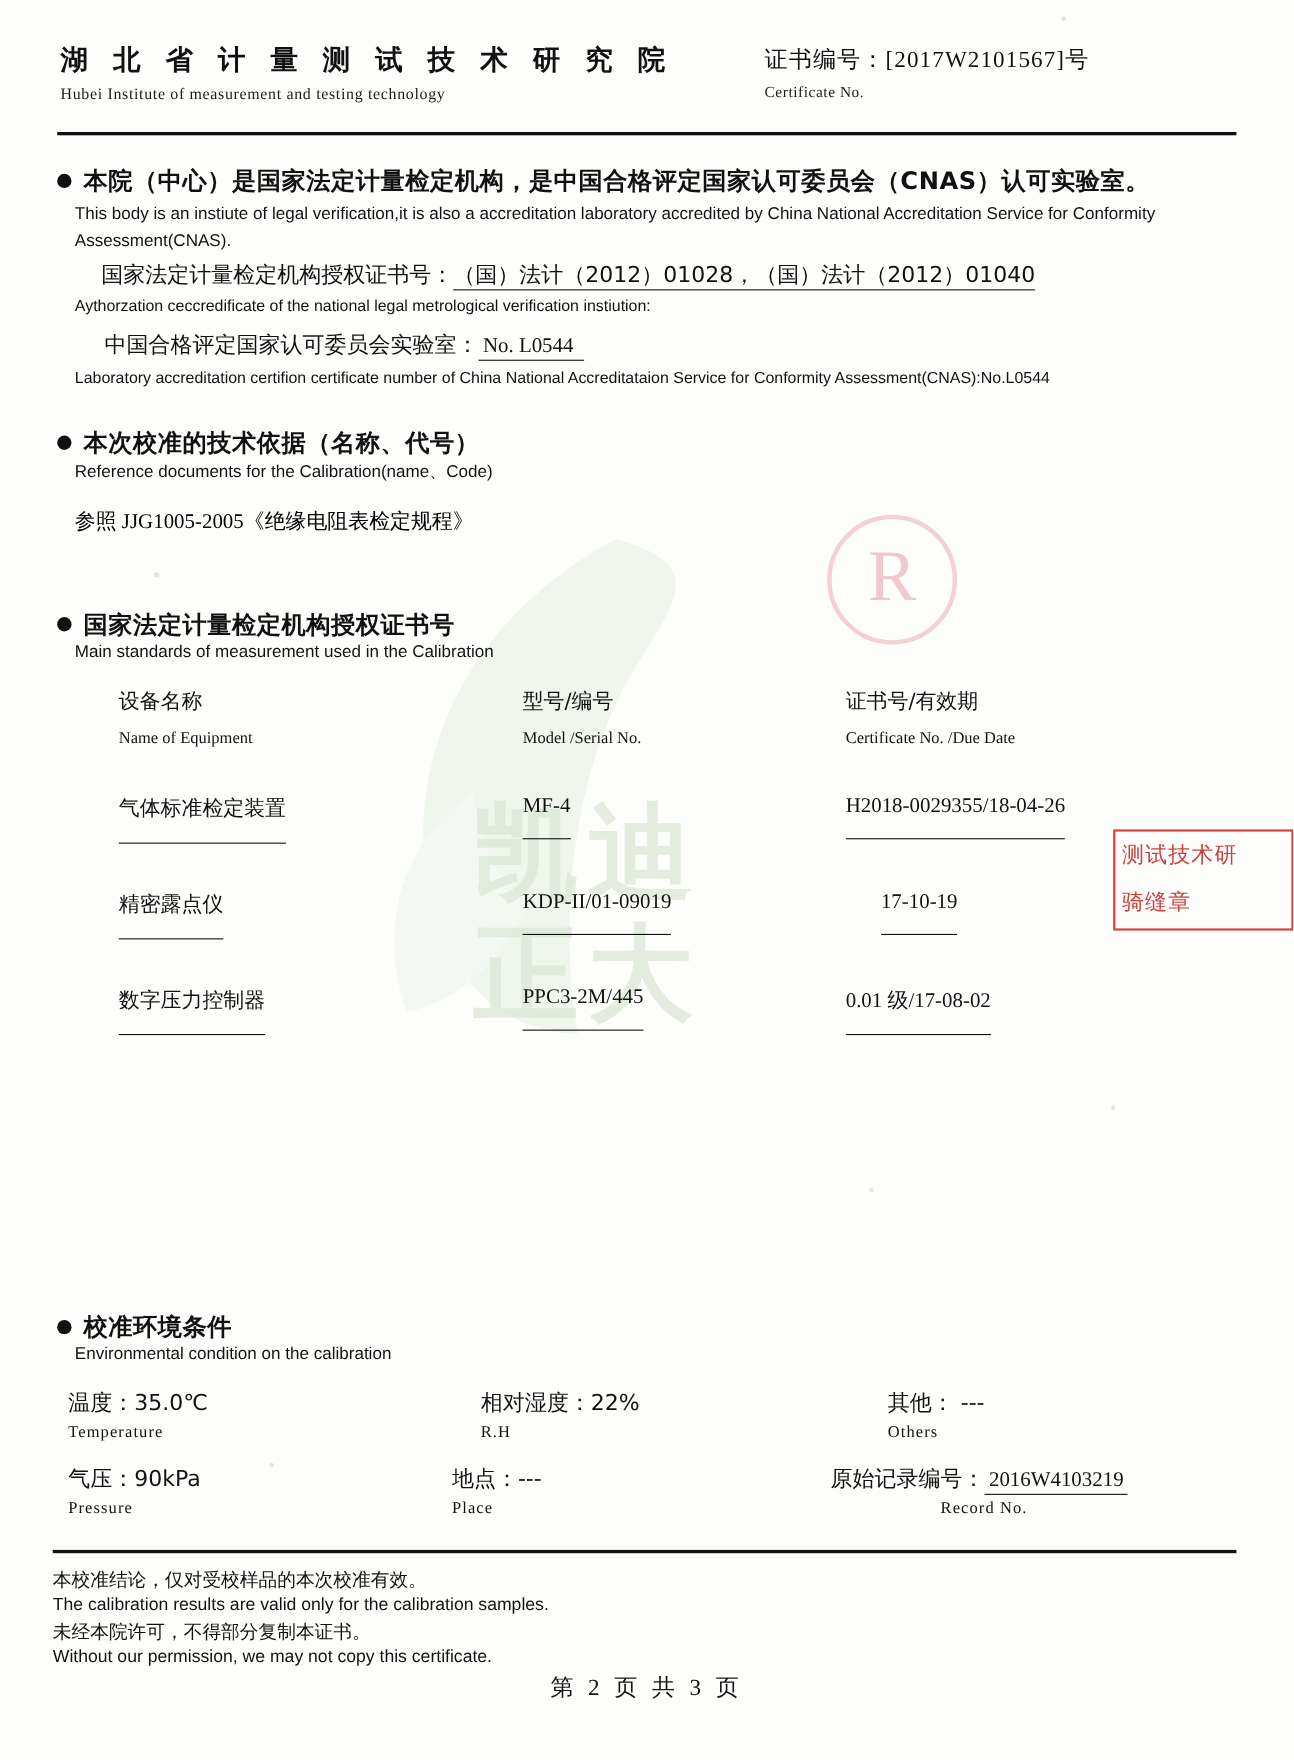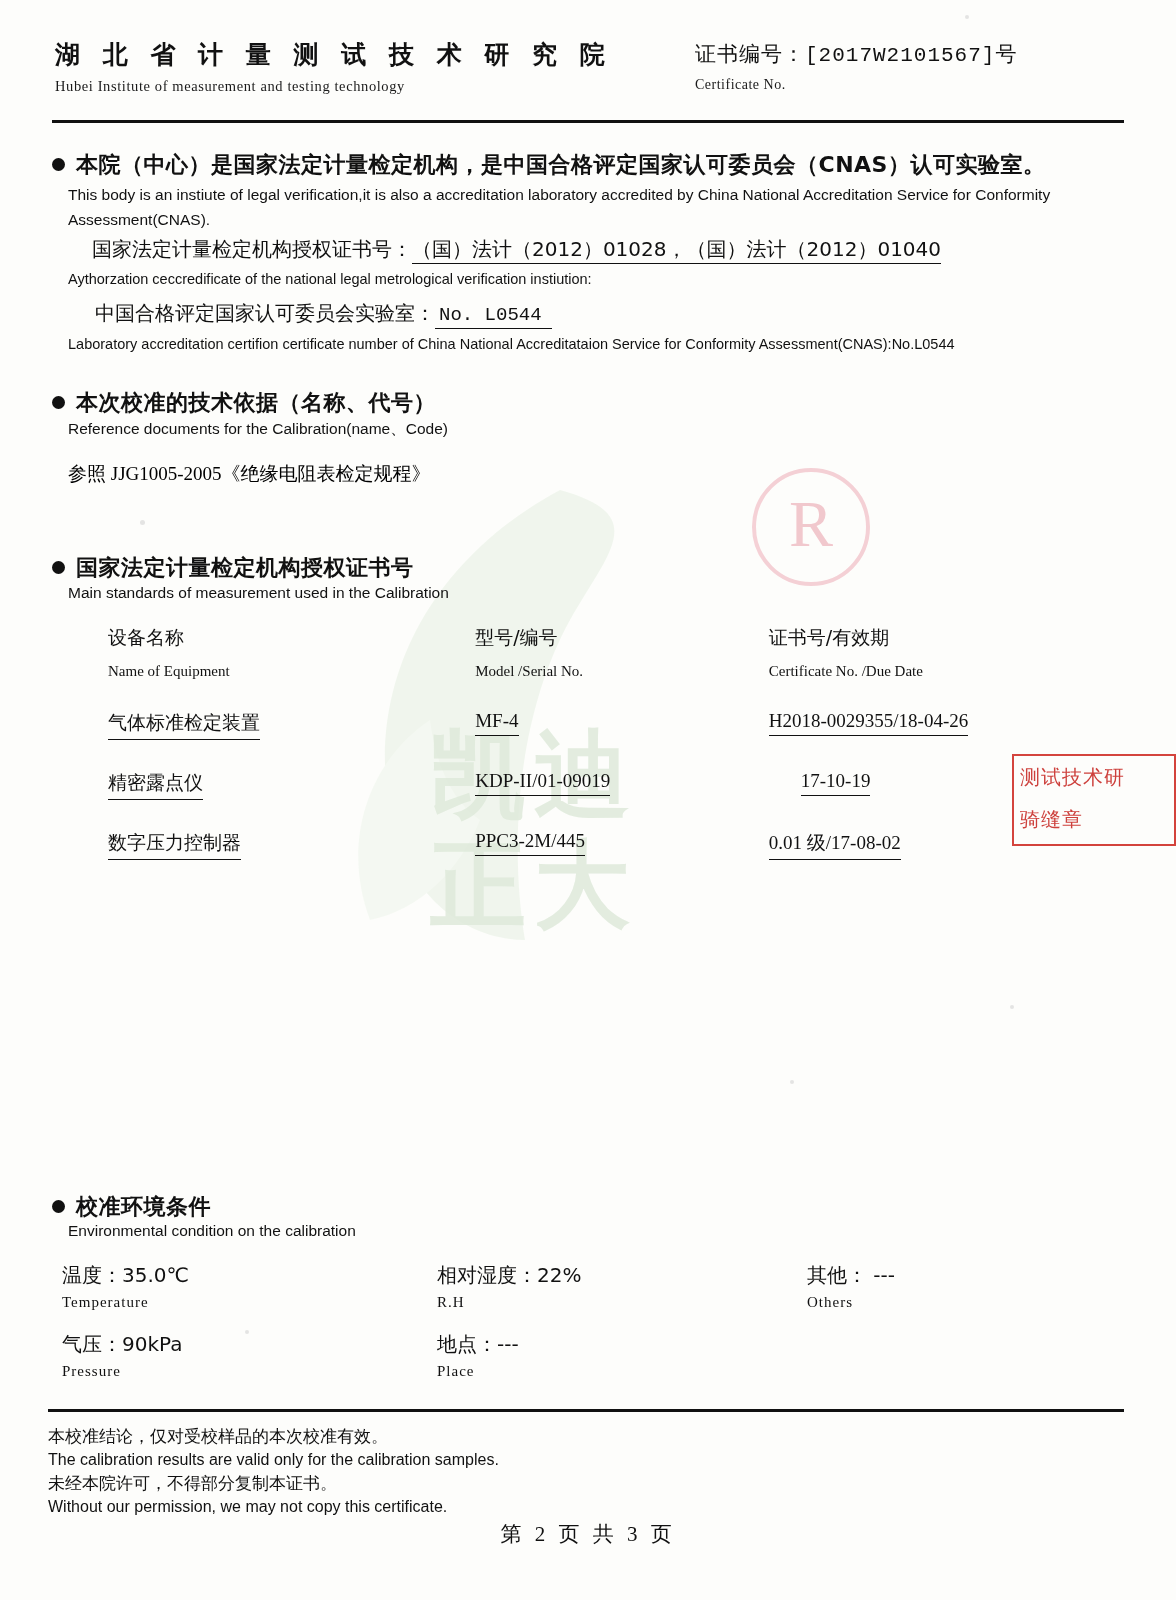--- a/index.html
+++ b/index.html
@@ -132,21 +132,21 @@
   }
   .cn {
     font-family: "DejaVu Sans", sans-serif;
     color: #111;
   }
   .en {
     font-family: "Liberation Sans", sans-serif;
     color: #111;
   }
   .serif {
-    font-family: Liberation Mono, monospace;
+    font-family: Liberation Serif, serif;
     color: #111;
   }
   .ul {
     border-bottom: 1.5px solid #111;
     padding-bottom: 2px;
   }
 
   .b1-title { position:absolute; left:76px; top:150px; font-size:22px; font-weight:bold; letter-spacing:.5px;}
   .b1-en1 { position:absolute; left:68px; top:182px; font-size:15.5px; width:1000px; line-height:25px;}
   .b1-line2 { position:absolute; left:92px; top:236px; font-size:20px; }
@@ -168,21 +168,22 @@
   .c2 { width:280px; }
   .c3 { width:260px; }
   .hd-cn { font-family:"DejaVu Sans", sans-serif; font-size:19px; color:#111; }
   .hd-en { font-family:"Liberation Serif", serif; font-size:15px; color:#111; margin-top:12px; }
   .cell-val {
     display:inline-block;
     font-family:"Liberation Serif", serif;
     font-size:19px;
     color:#111;
     border-bottom:1.4px solid #111;
-    padding-bottom:3px;
+    padding-bottom:18px;
+    margin-top:12px;
   }
   .cell-val.cnfont { font-family:"DejaVu Sans", sans-serif; font-size:19px; }
   .tbl-data-row { margin-top:30px; }
 
   
   .stamp {
     position:absolute;
     left:1012px;
     top:754px;
     width:164px;
@@ -338,20 +339,24 @@
 
     <div class="env-row env-row2">
       <div class="env-col1">
         <div class="env-cn">气压：90kPa</div>
         <div class="env-en">Pressure</div>
       </div>
       <div class="env-col2">
         <div class="env-cn">地点：---</div>
         <div class="env-en">Place</div>
       </div>
+      <div class="env-col3" style="width:330px;">
+        <div class="env-cn"><span>原始记录编号：</span><span class="env-ul" style="font-size:19px;">2016W4103219</span></div>
+        <div class="env-en" style="margin-left:100px;">Record No.</div>
+      </div>
     </div>
   </div>
 
   <div class="rule-bottom"></div>
 
   <div class="footer">
     <div class="f-cn">本校准结论，仅对受校样品的本次校准有效。</div>
     <div class="f-en">The calibration results are valid only for the calibration samples.</div>
     <div class="f-cn">未经本院许可，不得部分复制本证书。</div>
     <div class="f-en">Without our permission, we may not copy this certificate.</div>

